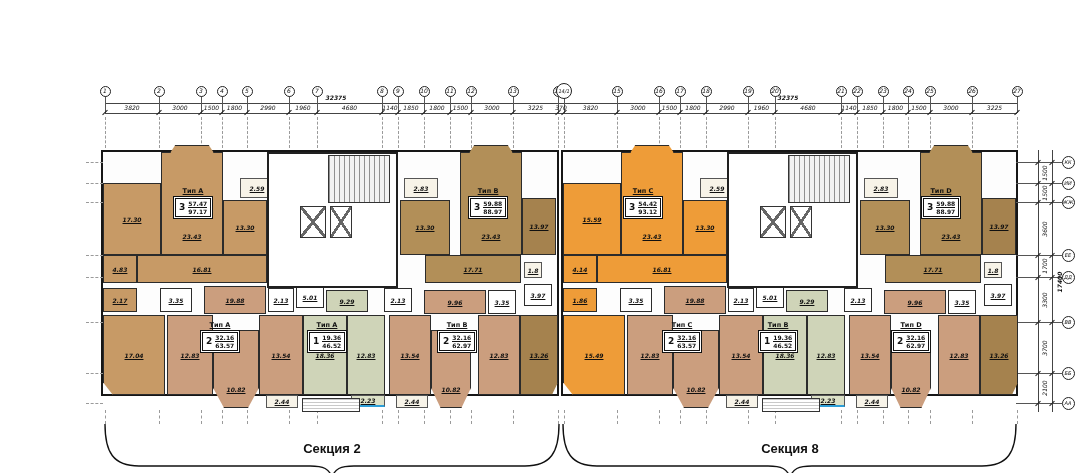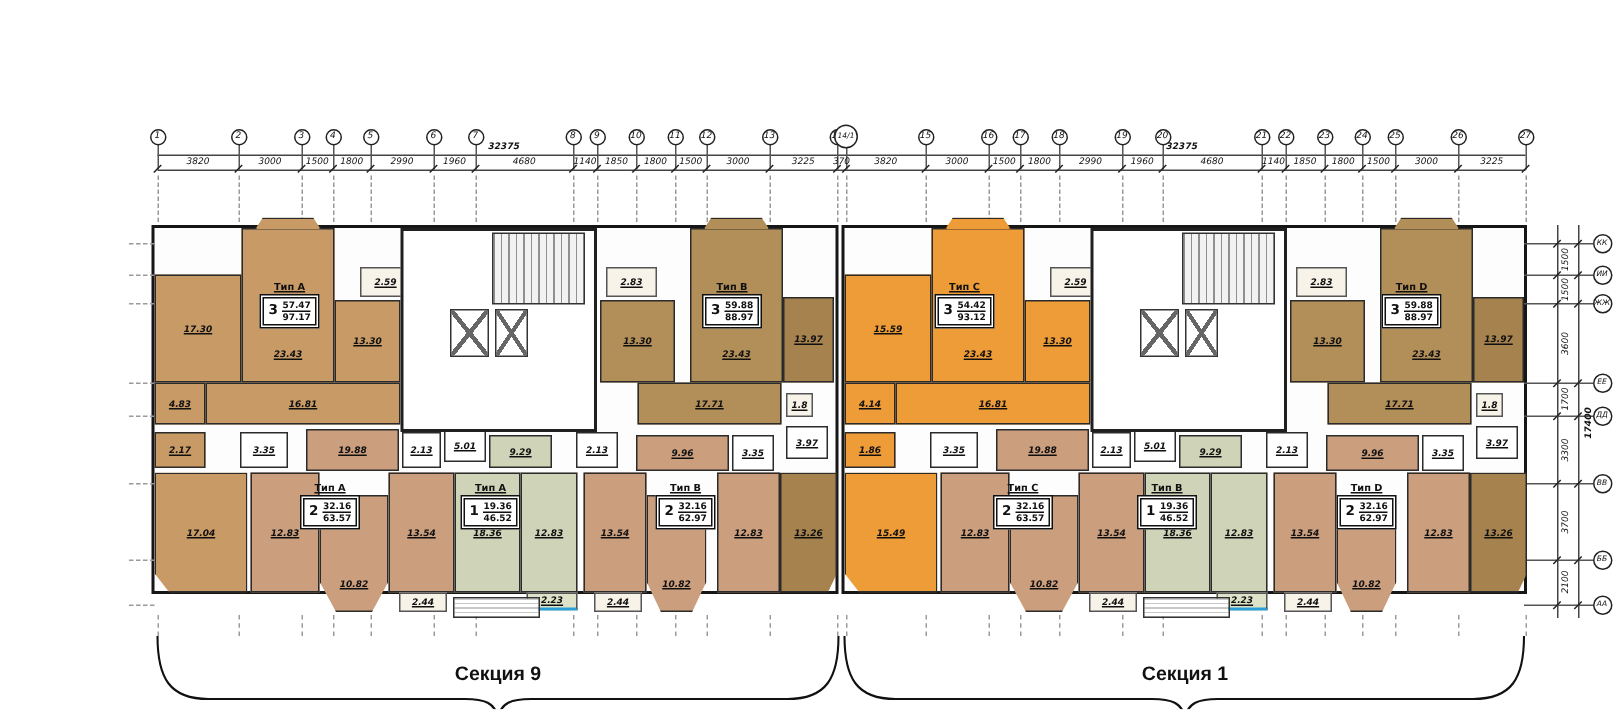--- a/index.html
+++ b/index.html
@@ -46,22 +46,22 @@
   svg.braces{position:absolute;left:0;top:0;z-index:3;}
 </style>
 </head>
 <body>
 
 <div id="canvas">
   <svg class="braces" width="1080" height="473" viewBox="0 0 1080 473">
     <path d="M105,424 C105,452 113,466 139,466 L310,466 C324,466 329,469 332,477 C335,469 340,466 354,466 L525,466 C551,466 559,452 559,424" fill="none" stroke="#111" stroke-width="1.4"></path>
     <path d="M563,424 C563,452 571,466 597,466 L768,466 C782,466 787,469 790,477 C793,469 798,466 812,466 L982,466 C1008,466 1016,452 1016,424" fill="none" stroke="#111" stroke-width="1.4"></path>
   </svg>
-  <div class="seclabel" style="left:332px;top:441px;">Секция 9</div>
-  <div class="seclabel" style="left:790px;top:441px;">Секция 1</div>
+  <div class="seclabel" style="left:332px;top:441px;">Секция 2</div>
+  <div class="seclabel" style="left:790px;top:441px;">Секция 8</div>
 <div class="sect" style="left: 101px; top: 150px; width: 458px; height: 246px;"></div>
     <div class="sect" style="left: 561px; top: 150px; width: 457px; height: 246px;"></div>
     <div class="hline" style="left: 105px; top: 103px; width: 912px;"></div>
     <div class="hline" style="left: 105px; top: 113px; width: 912px;"></div>
     <div class="vline" style="left: 105px; top: 96px; height: 17px; background: rgb(85, 85, 85);"></div>
     <div class="tick" style="left: 105px; top: 112px;"></div>
     <div class="axc" style="left: 99.5px; top: 85.5px; width: 11px; height: 11px; font-size: 6px;">1</div>
     <div class="vline" style="left: 159px; top: 96px; height: 17px; background: rgb(85, 85, 85);"></div>
     <div class="tick" style="left: 159px; top: 112px;"></div>
     <div class="axc" style="left: 153.5px; top: 85.5px; width: 11px; height: 11px; font-size: 6px;">2</div>

